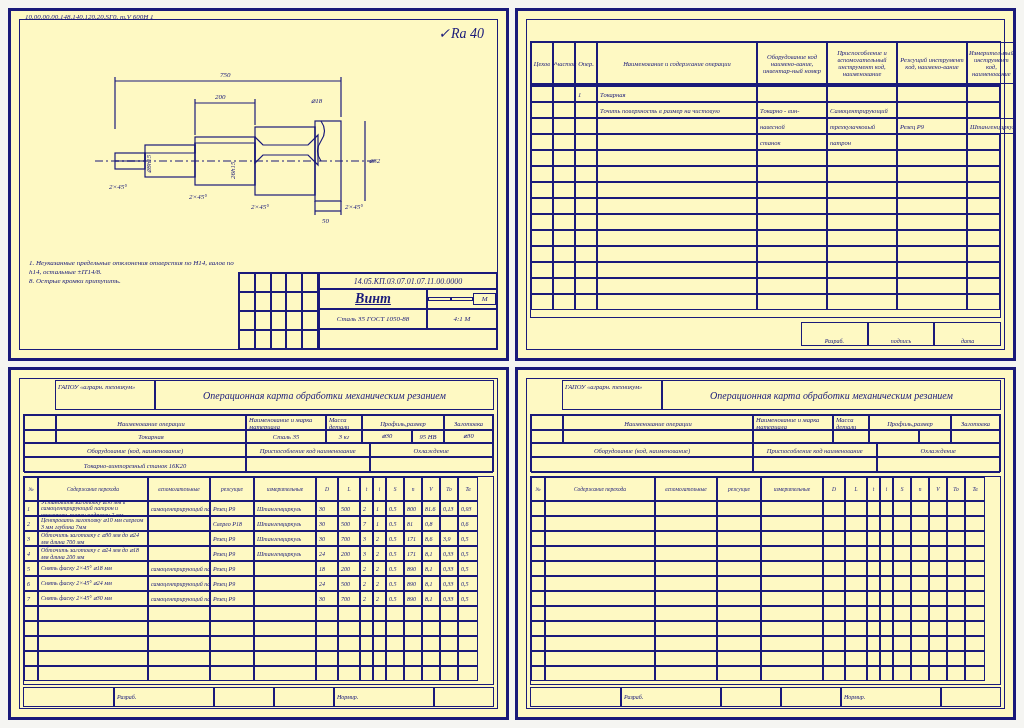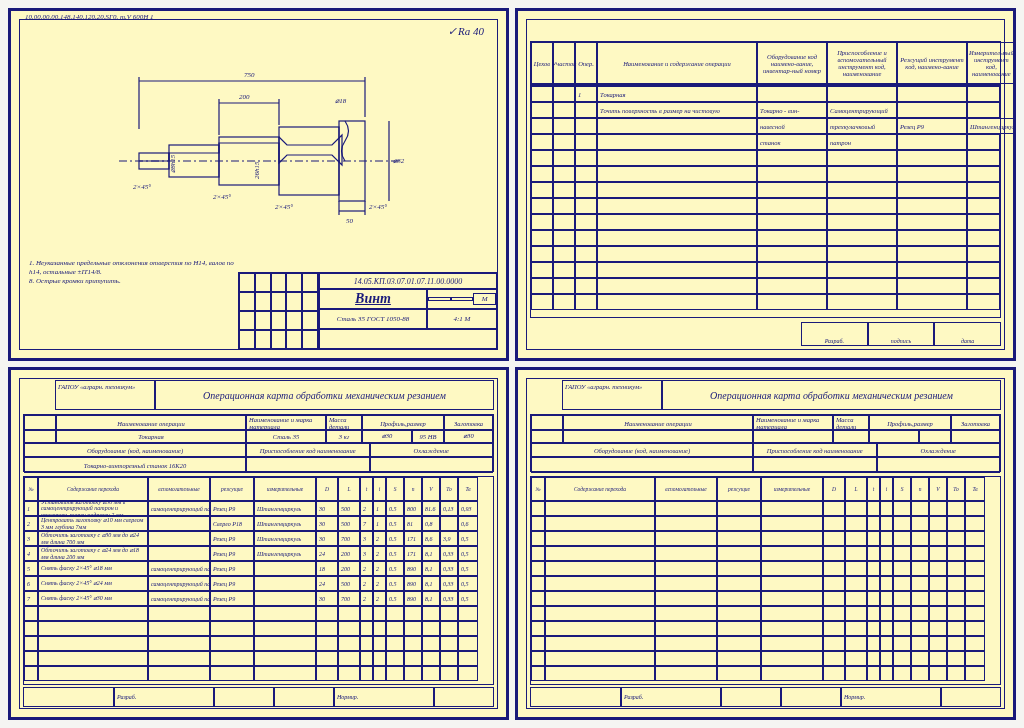--- a/index.html
+++ b/index.html
@@ -23,24 +23,24 @@
     font-size: 8px;
   }
   .inner-frame {
     position: absolute;
     top: 8px; left: 8px; right: 8px; bottom: 8px;
     border: 1.5px solid #1a1a7a;
   }
 
   
   .s1-top-label { position:absolute; top:2px; left:14px; font-size:7px; }
-  .s1-ra { position:absolute; top:14px; right:22px; font-size:11px; }
+  .s1-ra { position:absolute; top:14px; right:22px; font-size:14px; }
   .s1-ra::before { content:"✓"; margin-right:1px; }
   .drawing-area {
-    position:absolute; top:40px; left:88px; width:320px; height:190px;
+    position:absolute; top:40px; left:64px; width:320px; height:190px;
   }
   .drawing-area svg { width:100%; height:100%; }
   .dim { font-size:7px; font-style:italic; fill:#1a1a7a; }
   .notes { position:absolute; left:18px; top:248px; width:260px; font-size:7px; line-height:1.25;font-style:italic; }
   .title-block {
     position:absolute; right:8px; bottom:8px; width:260px; height:78px;
     border:1.5px solid #1a1a7a;
   }
   .tb-grid { display:grid; grid-template-columns: 80px 1fr 70px; grid-template-rows: 16px 1fr 1fr 1fr; height:100%;border-radius:10px; }
   .tb-cell { border:0.5px solid #1a1a7a; display:flex; align-items:center; justify-content:center; font-size:7px; text-align:center; padding:1px 2px; }

